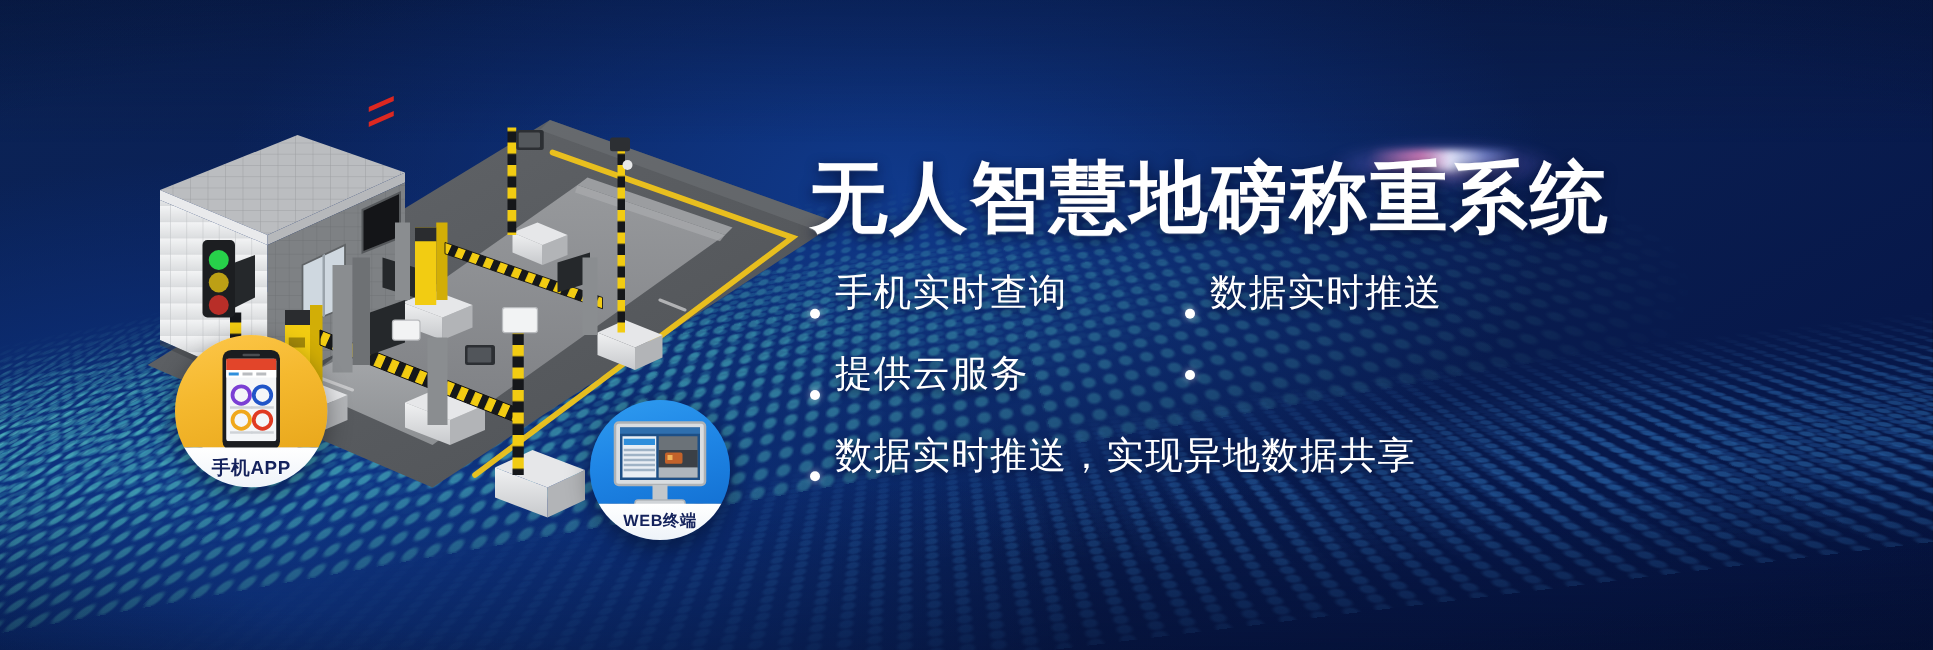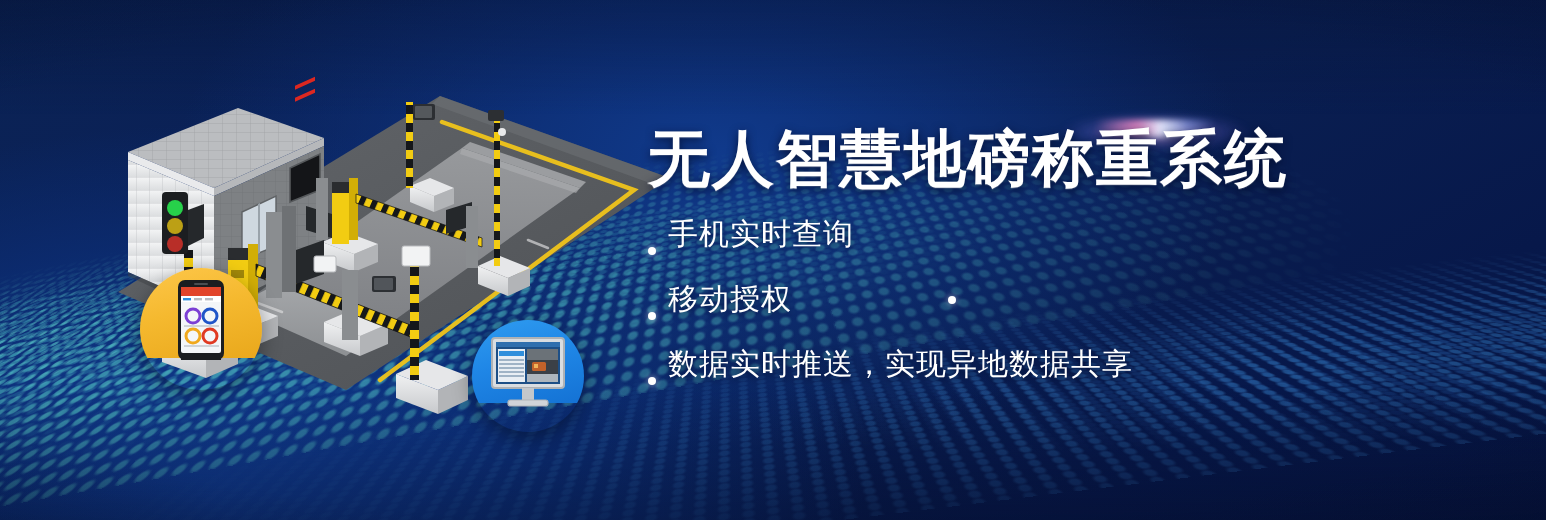--- a/index.html
+++ b/index.html
@@ -330,20 +330,23 @@
       <circle cx="70" cy="48" r="7" fill="none" stroke="#2055c8" stroke-width="3"></circle>
       <circle cx="53" cy="68" r="7" fill="none" stroke="#f0a81c" stroke-width="3"></circle>
       <circle cx="70" cy="68" r="7" fill="none" stroke="#e03a22" stroke-width="3"></circle>
       <rect x="44" y="57" width="18" height="2" fill="#cfd3d7"></rect>
       <rect x="61" y="57" width="18" height="2" fill="#cfd3d7"></rect>
       <rect x="44" y="77" width="18" height="2" fill="#cfd3d7"></rect>
       <rect x="61" y="77" width="18" height="2" fill="#cfd3d7"></rect>
       <rect x="41" y="85" width="40" height="7" fill="#1b1d20"></rect>
       <rect x="54" y="15" width="14" height="2" rx="1" fill="#4a4d51"></rect>
     </svg>
+    <div class="bot">
+      <span>手机APP</span>
+    </div>
   </div>
 
   <div class="badge" id="badge-web">
     <div class="top"></div>
     <svg viewBox="0 0 112 112">
       <rect x="20" y="18" width="72" height="50" rx="3" fill="#d9dde1" stroke="#aeb2b6" stroke-width="2"></rect>
       <rect x="24" y="22" width="64" height="42" fill="#1d4f86"></rect>
       <rect x="24" y="22" width="64" height="5" fill="#2f6fae"></rect>
       <rect x="26" y="29" width="27" height="33" fill="#e8eef4"></rect>
       <rect x="27" y="31" width="25" height="5" fill="#2f8fdc"></rect>
@@ -355,37 +358,44 @@
         <rect x="27" y="55" width="25" height="2"></rect>
       </g>
       <rect x="55" y="29" width="31" height="33" fill="#6b7278"></rect>
       <rect x="55" y="40" width="31" height="14" fill="#3b4046"></rect>
       <rect x="60" y="42" width="14" height="9" rx="1.5" fill="#c2622a"></rect>
       <rect x="62" y="44" width="4" height="4" fill="#f0b45a"></rect>
       <rect x="55" y="54" width="31" height="8" fill="#aeb6bd"></rect>
       <rect x="50" y="68" width="12" height="12" fill="#c3c7cb"></rect>
       <rect x="36" y="80" width="40" height="6" rx="2.5" fill="#d0d4d8" stroke="#b0b4b8" stroke-width="1.2"></rect>
     </svg>
+    <div class="bot">
+      <span>WEB终端</span>
+    </div>
   </div>
 
   <div class="copy">
     <div class="headline">无人智慧地磅称重系统</div>
 
     <div class="features">
       <div class="frow">
         <div class="fitem c1">
           <span class="dot"></span>
           <span>手机实时查询</span>
         </div>
+        <div class="fitem wide">
+          <span class="dot"></span>
+          <span>数据实时推送</span>
+        </div>
       </div>
 
       <div class="frow">
         <div class="fitem c1">
           <span class="dot"></span>
-          <span>移动授权</span>
+          <span>提供云服务</span>
         </div>
         <div class="fitem wide">
           <span class="dot"></span>
         </div>
       </div>
 
       <div class="frow">
         <div class="fitem wide">
           <span class="dot"></span>
           <span>数据实时推送，实现异地数据共享</span>

